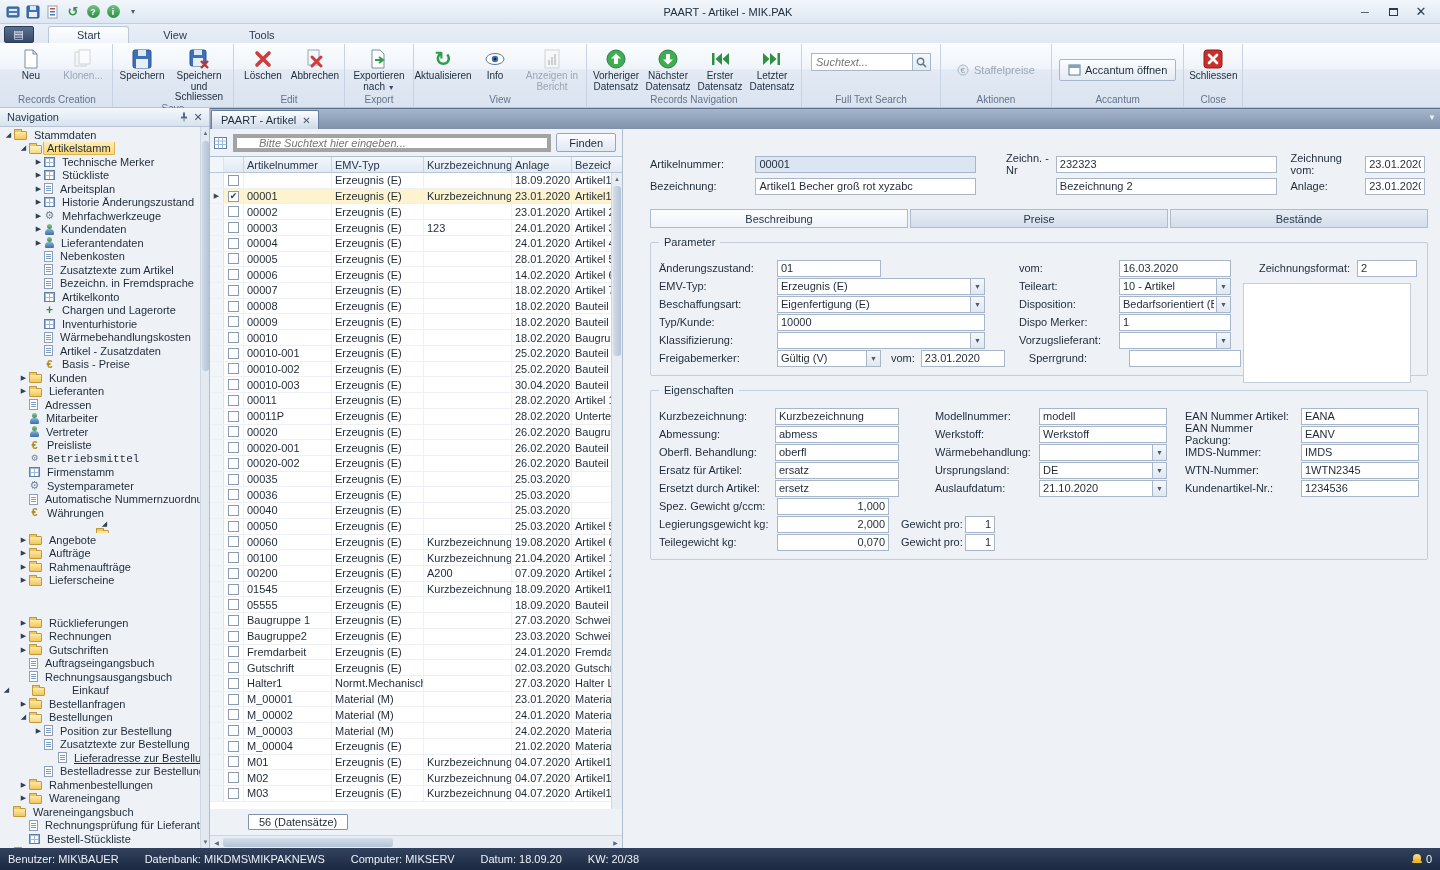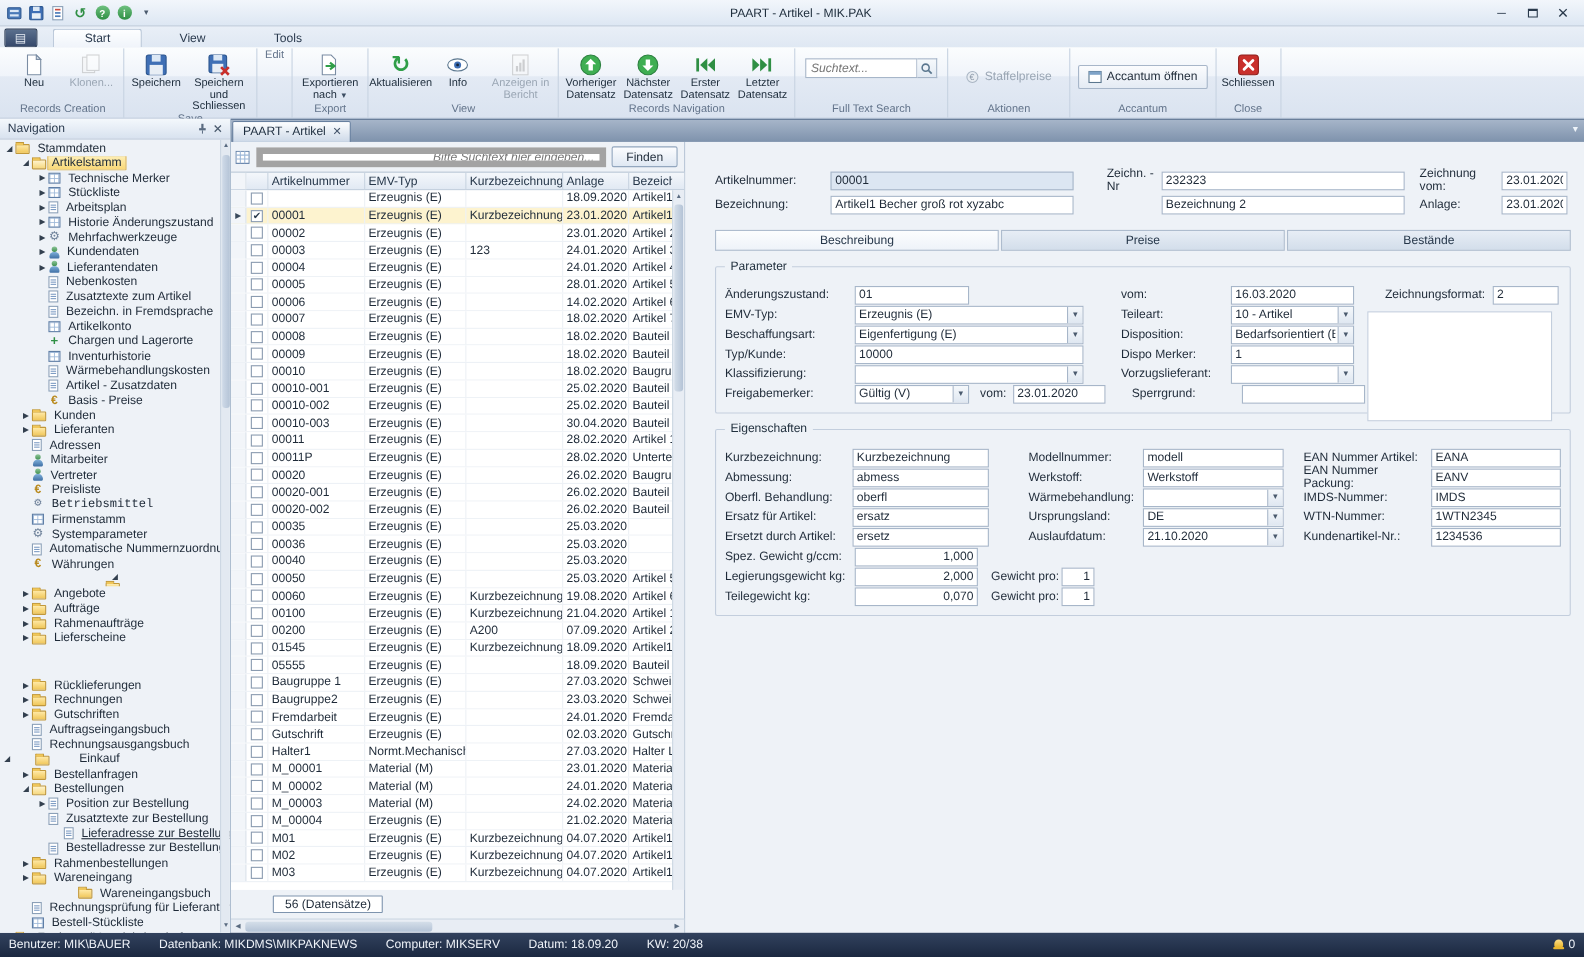--- a/index.html
+++ b/index.html
@@ -113,22 +113,22 @@
     border-radius:2px 2px 0 0; color:#1c2c3e; }
   .doc-tab .tclose { font-size:10px; color:#44556b; }
   .strip-arrow { position:absolute; right:4px; top:4px; font-size:8px; color:#eef3f9; }
 
   .content-row { flex:1; display:flex; min-height:0; }
 
   
   .list-panel { width:413px; background:#eef2f7; border-right:1px solid #aebed0; display:flex; flex-direction:column; }
   .list-search { height:27px; display:flex; align-items:center; gap:5px; padding:0 6px 0 3px; }
   .ls-icon { width:15px; height:15px; display:flex; align-items:center; justify-content:center; }
-  .list-search input { flex:1; height:18px; border:6px solid #a3a3a3; background:#fff; padding:0 5px;
-    font-family:inherit; font-size:11px; font-style:italic; color:#8a97a6;text-align:right; }
+  .list-search input { flex:1; height:18px; border:4px solid #a3a3a3; background:#fff; padding:0 22px;
+    font-family:inherit; font-size:11px; font-style:italic; color:#8a97a6; }
   .find-btn { height:19px; padding:0 12px; border:1px solid #93a7bf; border-radius:2px;
     background:linear-gradient(#fbfcfe,#dfe8f3); font-size:11px; color:#1e2a38; }
   .list-grid { flex:1; margin:0; background:#fff; border-top:1px solid #aebed0; position:relative; overflow:hidden; }
   .ghead { display:flex; height:16px; background:linear-gradient(#f4f7fb,#e1e9f3); border-bottom:1px solid #b9c6d8;
     color:#26374a; padding-right:11px; }
   .ghc { border-right:1px solid #c9d4e2; padding:0 3px; display:flex; align-items:center; overflow:hidden; white-space:nowrap;gap:43px; }
   .ghc .sort { margin-left:3px; font-size:6px; color:#7c8fa5; }
   .gbody { position:absolute; top:16px; left:0; right:11px; bottom:0; overflow:hidden; }
   .grow { display:flex; height:15.72px; border-bottom:1px solid #edf1f6; align-items:stretch; background:#fff; }
   .grow.sel { background:#fdf3cf; }
@@ -295,20 +295,39 @@
                 <path d="M13 13l7 7M20 13l-7 7" stroke="#c9302c" stroke-width="2.4"></path>
               </svg>
             </span>
           <span class="rcap">Speichern und Schliessen</span>
         </div>
       </div>
       <div class="rlabel">Save</div>
     </div>
 
     <div class="rgroup">
+      <div class="rbuttons">
+        <div class="rbtn">
+          <span class="ricon">
+              <svg width="22" height="22">
+                <path d="M5 5l12 12M17 5L5 17" stroke="#d23b3b" stroke-width="3.6" stroke-linecap="round"></path>
+              </svg>
+            </span>
+          <span class="rcap">Löschen</span>
+        </div>
+        <div class="rbtn">
+          <span class="ricon">
+              <svg width="22" height="22">
+                <rect x="4" y="2" width="11" height="15" fill="#f5f8fb" stroke="#9aa8b8"></rect>
+                <path d="M8 9l9 9M17 9l-9 9" stroke="#d23b3b" stroke-width="3" stroke-linecap="round"></path>
+              </svg>
+            </span>
+          <span class="rcap">Abbrechen</span>
+        </div>
+      </div>
       <div class="rlabel">Edit</div>
     </div>
 
     <div class="rgroup">
       <div class="rbuttons">
         <div class="rbtn wide">
           <span class="ricon">
               <svg width="22" height="22">
                 <path d="M4 2h8l4 4v14H4z" fill="#fff" stroke="#7a8ca3"></path>
                 <path d="M7 12h7M11 9l4 3-4 3" stroke="#2f9e48" stroke-width="2" fill="none"></path>
@@ -710,21 +729,21 @@
           <div class="tree-item" style="padding-left: 18px;">
             <span class="tarrow">▶</span>
             <span class="tico ico-folder"></span>
             <span class="tlabel">Rahmenbestellungen</span>
           </div>
           <div class="tree-item" style="padding-left: 18px;">
             <span class="tarrow">▶</span>
             <span class="tico ico-folder"></span>
             <span class="tlabel">Wareneingang</span>
           </div>
-          <div class="tree-item" style="padding-left: 12px; margin-left: 48px;">
+          <div class="tree-item" style="padding-left: 2px;">
             <span class="tarrow"></span>
             <span class="tico ico-folder"></span>
             <span class="tlabel">Wareneingangsbuch</span>
           </div>
           <div class="tree-item" style="padding-left: 18px;">
             <span class="tarrow"></span>
             <span class="tico ico-doc"></span>
             <span class="tlabel">Rechnungsprüfung für Lieferantenrech...</span>
           </div>
           <div class="tree-item" style="padding-left: 18px;">

